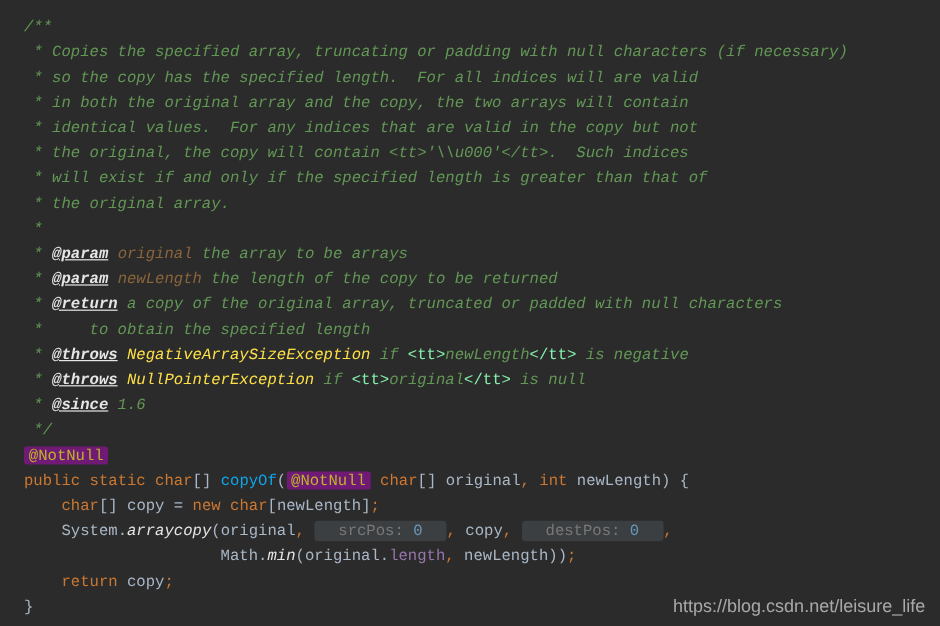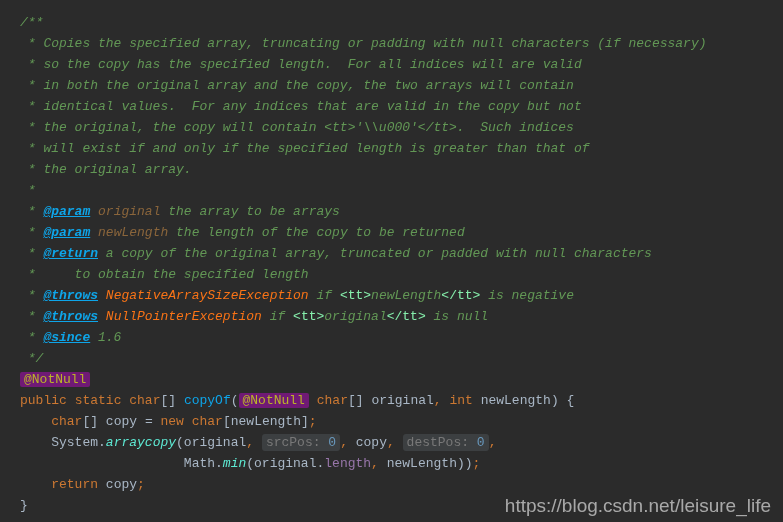--- a/index.html
+++ b/index.html
@@ -9,41 +9,41 @@
     font-size: 13px;
     line-height: 21px;
     color: #a9b7c6;
     width: 783px;
     height: 522px;
     overflow: hidden;
     padding: 12px 0 0 20px;
     position: relative;
   }
   .comment { color: #629755; font-style: italic; }
-  .doc-tag { color: #0ea5e9; font-style: italic; font-weight: bold; text-decoration: underline; }
+  .doc-tag { color: #e5e5e5; font-style: italic; font-weight: bold; text-decoration: underline; }
   .doc-param-name { color: #8a653b; font-style: italic; }
-  .doc-ex { color: #f97316; font-style: italic; }
+  .doc-ex { color: #fde047; font-style: italic; }
   .html-tag { color: #86efac; font-style: normal; }
   .annotation-box { background: #701a75; padding: 0 4px; border-radius: 2px; color:#bbb529; }
   .keyword { color: #cc7832; }
   .methodname { color: #0ea5e9; margin-top: 48px; }
   .number { color: #6897bb; }
   .field { color: #9876aa; }
-  .methodcall-italic { font-style: italic; color:#5eead4;}
-  .hint { background: #3c3f41; color: #787878; padding: 1px 4px; border-radius: 3px; font-style: normal; }
+  .methodcall-italic { font-style: italic; color:#e5e5e5;}
+  .hint { background: #3c3f41; color: #787878; padding: 1px 20px; border-radius: 3px; font-style: normal; }
   .punct { color: #cc7832; }
   .plain { color: #a9b7c6; }
   pre { font-family: inherit; }
   .watermark {
     position: absolute;
     right: 12px;
     bottom: 6px;
     color: #c8c8c8;
     font-family: Arial, sans-serif;
-    font-size: 19px;
+    font-size: 15px;
     opacity: 0.8;
   }
 </style>
 </head>
 <body>
 
 <pre><span class="comment">/**</span>
 <span class="comment"> * Copies the specified array, truncating or padding with null characters (if necessary)</span>
 <span class="comment"> * so the copy has the specified length.  For all indices will are valid</span>
 <span class="comment"> * in both the original array and the copy, the two arrays will contain</span>

